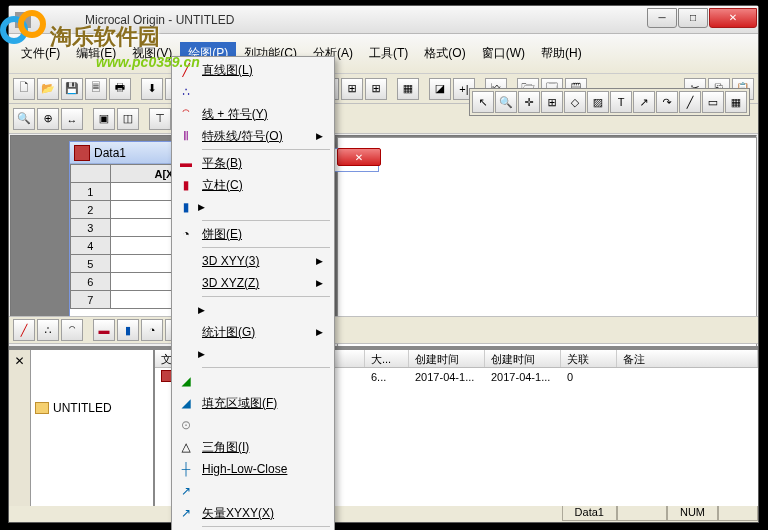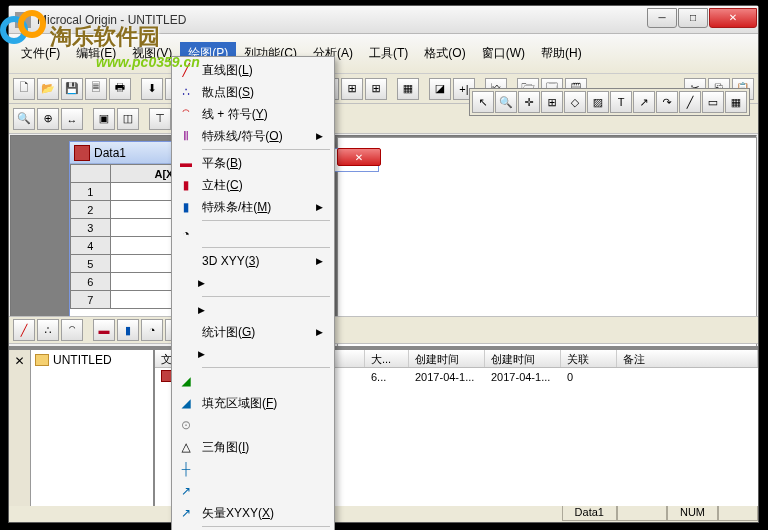--- a/index.html
+++ b/index.html
@@ -3,21 +3,21 @@
 <meta charset="utf-8">
 <style>
 * { margin: 0; padding: 0; box-sizing: border-box; font-family: "Microsoft YaHei", SimSun, Arial, sans-serif; font-size: 12px; }
 body { width: 768px; height: 530px; background: #000; position: relative; overflow: hidden; }
 .window { position: absolute; left: 8px; top: 5px; width: 751px; height: 518px; background: #f0f0f0; border: 1px solid #5a5a5a; border-radius: 3px 3px 0 0; box-shadow: 0 0 6px rgba(0,0,0,0.3); }
 .overlay-logo { position: absolute; left: 0; top: 8px; width: 54px; height: 48px; z-index: 999; }
 .overlay-logo .c1 { position:absolute; width:28px; height:28px; border:6px solid #2aa8e8; border-radius:50%; left:0px; top:8px; }
 .overlay-logo .c2 { position:absolute; width:28px; height:28px; border:6px solid #ffa000; border-radius:50%; left:18px; top:2px; }
 .overlay-text { position: absolute; left: 50px; top: 22px; color:#8b6f1f; font-size: 22px; font-weight: bold; z-index:999; text-shadow: 1px 1px 2px rgba(255,255,255,0.8); }
 .overlay-url { position: absolute; left:96px; top:54px; color:#84cc16; font-size:14px; font-weight:bold; z-index:999; font-style:italic; }
-.titlebar { height: 28px; background: linear-gradient(#f8f8f8,#e0e0e0); border-bottom:1px solid #b8b8b8; display:flex; align-items:center; padding-left:6px; }
+.titlebar { height: 28px; background: linear-gradient(#f8f8f8,#e0e0e0); border-bottom:1px solid #b8b8b8; display:flex; align-items:center; padding-left:6px;gap:48px; }
 .titlebar .icon { width:16px; height:16px; background:#999; margin-right:6px; }
 .titlebar .title { flex:1; font-size:12px; color:#333; }
 .win-btns { display:flex; height:20px; margin-top:-4px; }
 .win-btn { width:30px; height:20px; border:1px solid #888; display:flex; align-items:center; justify-content:center; font-size:10px; background:linear-gradient(#f8f8f8,#dcdcdc); border-radius:0 0 3px 3px; margin-right:1px;}
 .win-btn.close { width:48px; background: linear-gradient(#f08080,#d22020); color:#fff; border-color:#a81818; }
 .menubar { height:40px; background:linear-gradient(#f8f8f8,#ece9d8); border-bottom:1px solid #ccc; display:flex; align-items:center; padding-left:4px; }
 .menu-item { padding: 3px 8px; cursor:default; }
 .menu-item.active { background:#316ac5; color:#ffffff; }
 .toolbar-row { height:30px; background:#ece9d8; border-bottom:1px solid #c0c0c0; display:flex; align-items:center; padding: 2px 4px; gap:2px; }
 .tb-btn { width:22px; height:22px; border:1px solid #a0a0a0; background:linear-gradient(#fff,#e0e0e0); display:inline-flex; align-items:center; justify-content:center; font-size:11px; }
@@ -30,27 +30,27 @@
 .data-grid { width:100%; border-collapse:collapse; }
 .data-grid th, .data-grid td { border:1px solid #808080; height:18px; background:#fff; font-size:11px; }
 .data-grid th { background:#e8e8e8; }
 .data-grid .rowhdr { background:#e8e8e8; width:30px; text-align:center; }
 .data-grid .colhdr { width:84px; }
 .child-win { position:absolute; left:288px; top:12px; width:80px; height:24px; background:#fff; border:1px solid #7a96df;}
 .child-close { width:44px; height:18px; background:linear-gradient(#f08080,#d22020); border:1px solid #a00; color:#fff; font-size:10px; display:flex; align-items:center; justify-content:center; position:absolute; right:-3px; top:-1px; border-radius:2px;}
 .dropdown { position:absolute; left:162px; top:50px; width:164px; background:#f4f4f4; border:1px solid #979797; box-shadow:3px 3px 6px rgba(0,0,0,0.3); z-index:100; padding:2px; }
 .dd-item { height:22px; display:flex; align-items:center; padding-right:6px; }
 .dd-icon { width:24px; height:22px; display:flex; align-items:center; justify-content:center; font-size:13px; }
-.dd-label { flex:1; padding-left:4px; }
+.dd-label { flex:1; padding-left:4px;text-decoration:underline; }
 .dd-label u { text-decoration: underline; }
 .dd-arrow { width:10px; font-size:9px; }
 .dd-sep { height:1px; background:#c0c0c0; margin:2px 2px 2px 28px; }
 .bottom-split { position:absolute; left:0; top:342px; width:100%; height:158px; background:#fff; border-top:2px solid #888; display:flex; z-index:4;}
 .tree-pane { width:124px; border-right:2px solid #888; background:#fff; padding:2px; }
-.tree-item { display:flex; align-items:center; gap:4px; padding:1px 2px; }
+.tree-item { display:flex; align-items:center; gap:4px; padding:1px 2px;margin-top:48px; }
 .folder-icon { width:14px; height:12px; background:#f5d070; border:1px solid #c09030; }
 .list-pane { flex:1; }
 .list-header { height:18px; background:linear-gradient(#fff,#e4e4e4); display:flex; border-bottom:1px solid #bbb; }
 .list-header .col { border-right:1px solid #ccc; padding:2px 6px; font-size:11px; }
 .list-row { display:flex; height:18px; align-items:center; }
 .list-row .col { padding:1px 6px; font-size:11px; overflow:hidden; white-space:nowrap; }
 .statusbar { position:absolute; left:0; bottom:0; width:100%; height:22px; background:#ece9d8; border-top:1px solid #aca899; display:flex; align-items:center; }
 .statusbar .cell { border:1px solid #aca899; height:18px; padding:1px 12px; font-size:11px; display:flex; align-items:center; }
 .work-inner { position:absolute; left:0; top:0; right:0; height:200px; background:#808080; border:1px inset #ccc; margin:1px; }
 .white-panel { position:absolute; left:326px; top:1px; width:420px; height:300px; background:#fff; border:1px solid #999; }
@@ -219,21 +219,20 @@
         <span class="dd-icon">
           <span style="color:#c00">╱</span>
         </span>
         <span class="dd-label">直线图(<u>L</u>)</span>
         <span class="dd-arrow"></span>
       </div>
       <div class="dd-item">
         <span class="dd-icon">
           <span style="color:#009">∴</span>
         </span>
-        <span class="dd-label">散点图(<u>S</u>)</span>
         <span class="dd-arrow"></span>
       </div>
       <div class="dd-item">
         <span class="dd-icon">
           <span style="color:#c00">⁀</span>
         </span>
         <span class="dd-label">线 + 符号(<u>Y</u>)</span>
         <span class="dd-arrow"></span>
       </div>
       <div class="dd-item">
@@ -255,38 +254,39 @@
         <span class="dd-icon">
           <span style="color:#c00020">▮</span>
         </span>
         <span class="dd-label">立柱(<u>C</u>)</span>
         <span class="dd-arrow"></span>
       </div>
       <div class="dd-item">
         <span class="dd-icon">
           <span style="color:#0050b0">▮</span>
         </span>
-        <span class="dd-label">特殊条/柱(<u>M</u>)</span>
         <span class="dd-arrow">▶</span>
       </div>
       <div class="dd-sep"></div>
       <div class="dd-item">
         <span class="dd-icon">
           <span>◔</span>
         </span>
+        <span class="dd-label">饼图(<u>E</u>)</span>
         <span class="dd-arrow"></span>
       </div>
       <div class="dd-sep"></div>
       <div class="dd-item">
         <span class="dd-icon"></span>
         <span class="dd-label">3D XYY(<u>3</u>)</span>
         <span class="dd-arrow">▶</span>
       </div>
       <div class="dd-item">
         <span class="dd-icon"></span>
+        <span class="dd-label">3D XYZ(<u>Z</u>)</span>
         <span class="dd-arrow">▶</span>
       </div>
       <div class="dd-sep"></div>
       <div class="dd-item">
         <span class="dd-icon"></span>
         <span class="dd-arrow">▶</span>
       </div>
       <div class="dd-item">
         <span class="dd-icon"></span>
         <span class="dd-label">统计图(<u>G</u>)</span>
@@ -320,20 +320,21 @@
         <span class="dd-icon">
           <span>△</span>
         </span>
         <span class="dd-label">三角图(<u>I</u>)</span>
         <span class="dd-arrow"></span>
       </div>
       <div class="dd-item">
         <span class="dd-icon">
           <span style="color:#06a">┼</span>
         </span>
+        <span class="dd-label"><u>H</u>igh-Low-Close</span>
         <span class="dd-arrow"></span>
       </div>
       <div class="dd-item">
         <span class="dd-icon">
           <span style="color:#06a">↗</span>
         </span>
         <span class="dd-arrow"></span>
       </div>
       <div class="dd-item">
         <span class="dd-icon">

